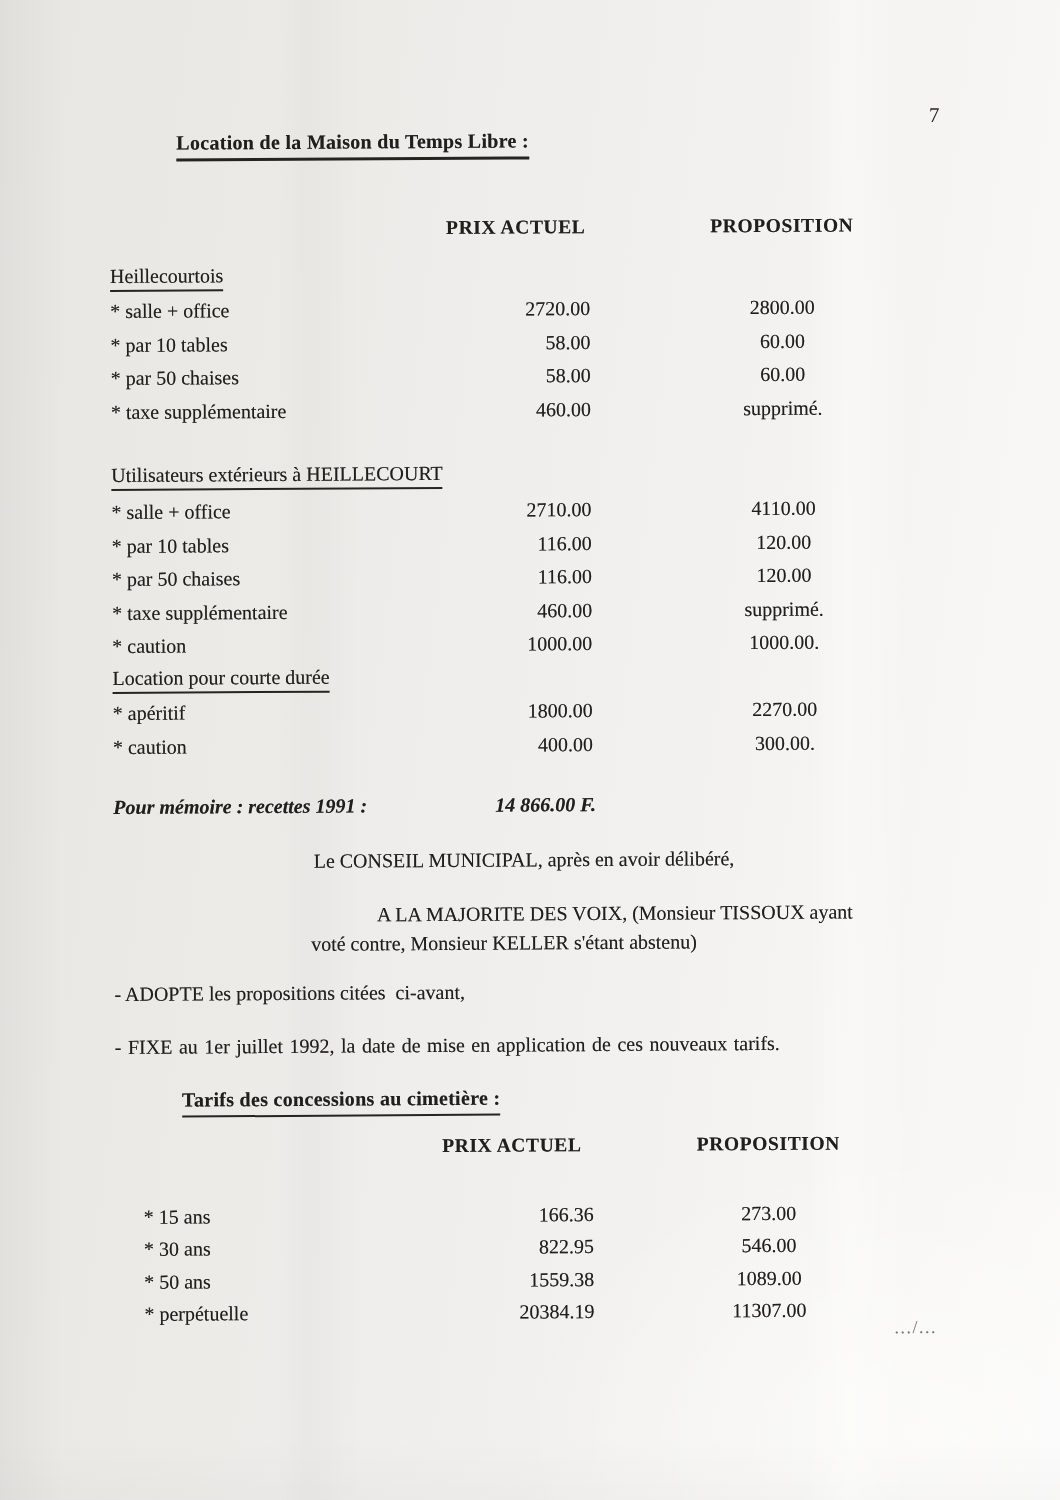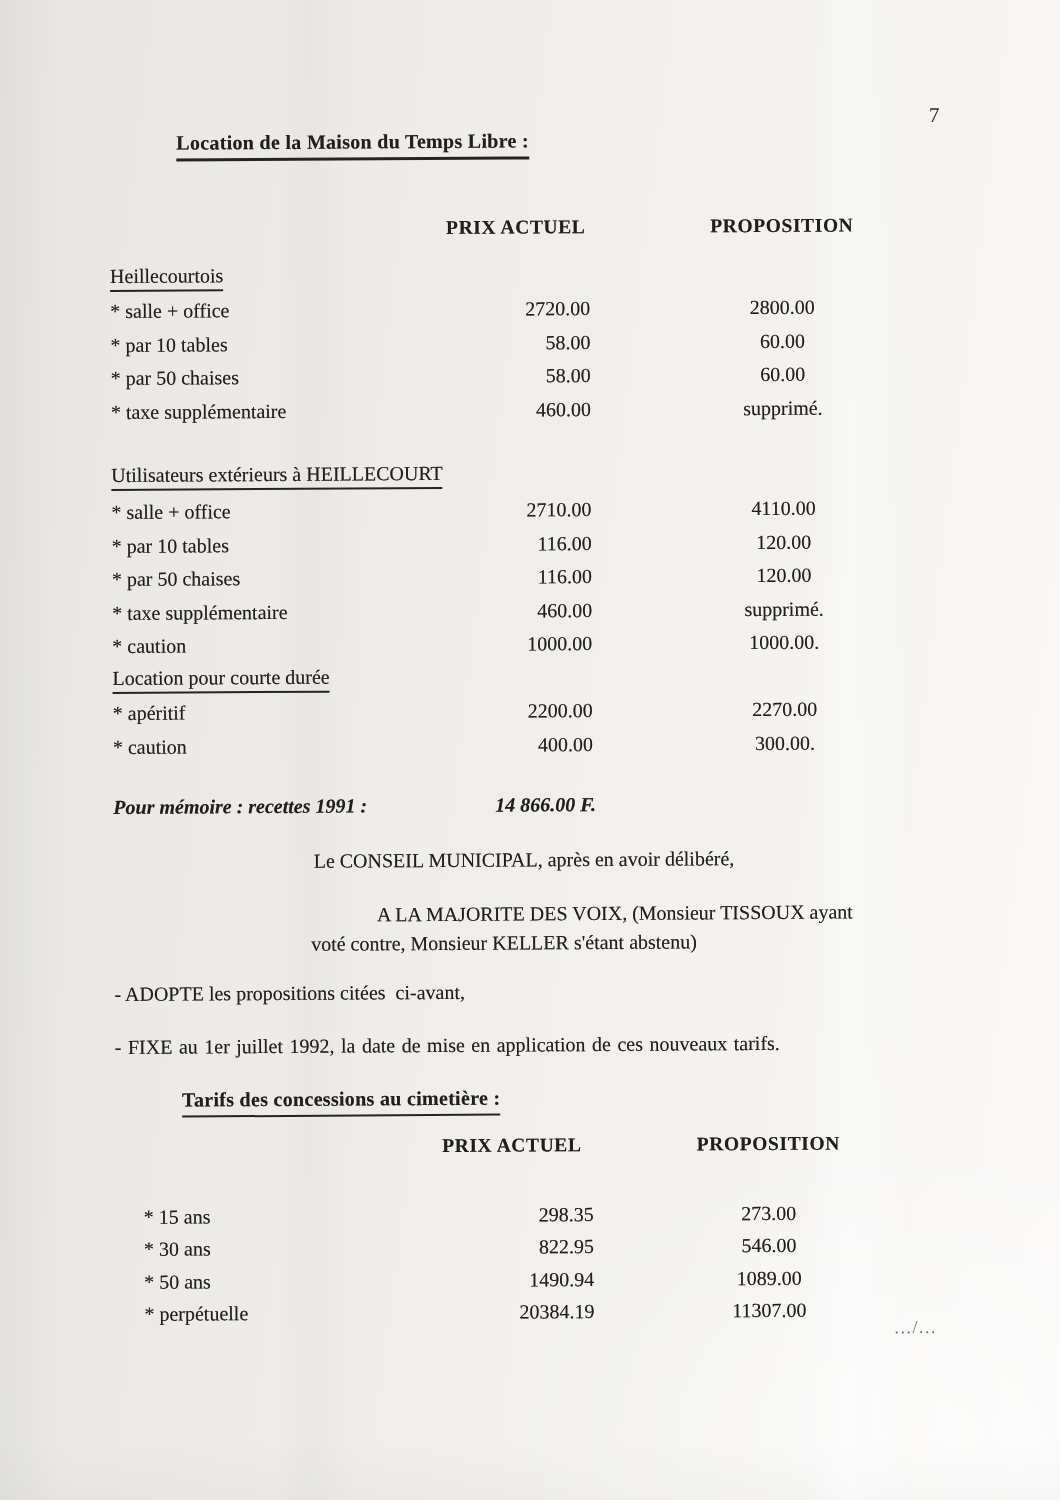--- a/index.html
+++ b/index.html
@@ -237,21 +237,21 @@
             <div class="cell-prop">1000.00.</div>
           </div>
         </div>
 
         <div>
           <div class="g-heading gh-3">
               <span class="u">Location pour courte durée</span>
             </div>
           <div class="t1-row">
             <div class="cell-label">* apéritif</div>
-            <div class="cell-actual">2200.00</div>
+            <div class="cell-actual">1800.00</div>
             <div></div>
             <div class="cell-prop">2270.00</div>
           </div>
           <div class="t1-row">
             <div class="cell-label">* caution</div>
             <div class="cell-actual">400.00</div>
             <div></div>
             <div class="cell-prop">300.00.</div>
           </div>
         </div>
@@ -273,33 +273,33 @@
       <div class="t2">
         <div class="t2-head">
           <div></div>
           <div class="th">PRIX ACTUEL</div>
           <div></div>
           <div class="th">PROPOSITION</div>
         </div>
         <div class="t2-body">
           <div class="t2-row">
             <div class="cell-label">* 15 ans</div>
-            <div class="cell-actual">298.35</div>
+            <div class="cell-actual">166.36</div>
             <div></div>
             <div class="cell-prop">273.00</div>
           </div>
           <div class="t2-row">
             <div class="cell-label">* 30 ans</div>
             <div class="cell-actual">822.95</div>
             <div></div>
             <div class="cell-prop">546.00</div>
           </div>
           <div class="t2-row">
             <div class="cell-label">* 50 ans</div>
-            <div class="cell-actual">1490.94</div>
+            <div class="cell-actual">1559.38</div>
             <div></div>
             <div class="cell-prop">1089.00</div>
           </div>
           <div class="t2-row">
             <div class="cell-label">* perpétuelle</div>
             <div class="cell-actual">20384.19</div>
             <div></div>
             <div class="cell-prop">11307.00</div>
           </div>
         </div>

